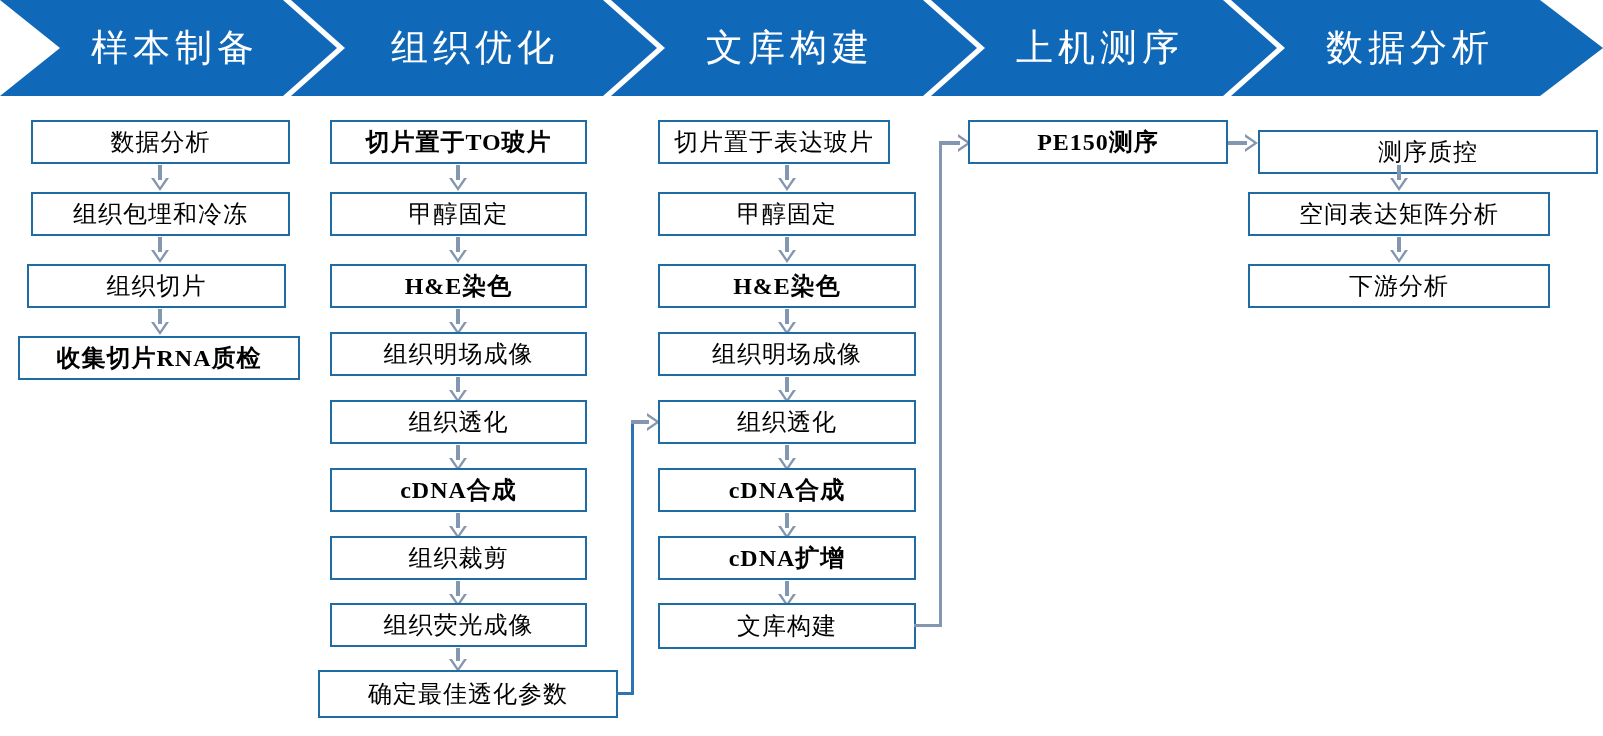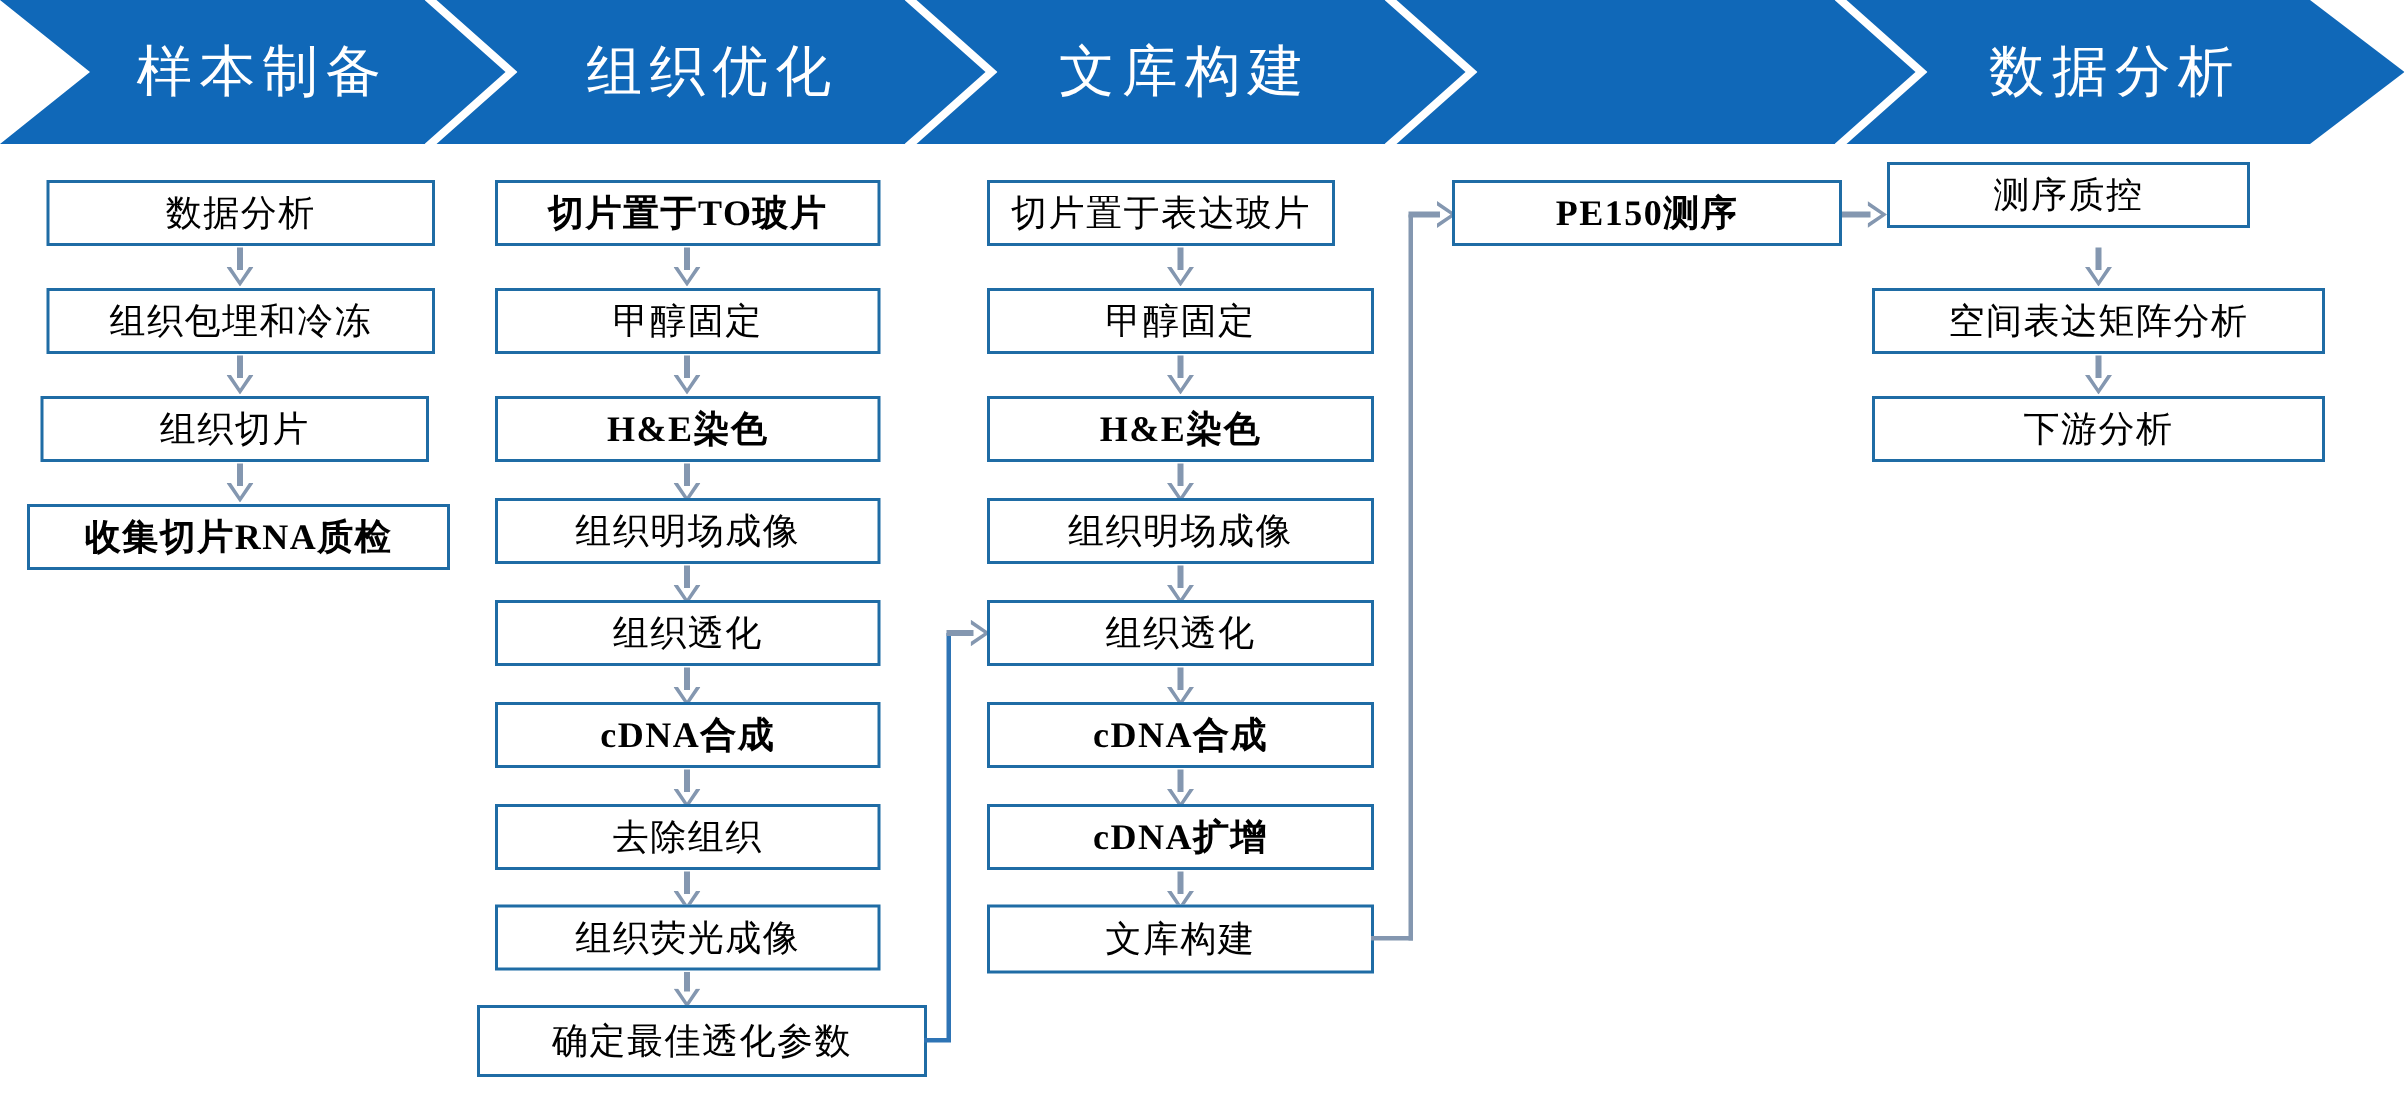--- a/index.html
+++ b/index.html
@@ -53,20 +53,21 @@
   <div class="band"></div>
 
   <div class="divider" style="left:283px;"></div>
   <div class="divider" style="left:603px;"></div>
   <div class="divider" style="left:923px;"></div>
   <div class="divider" style="left:1223px;"></div>
 
   <div class="stage-label" style="left:60px;width:230px;">样本制备</div>
   <div class="stage-label" style="left:350px;width:250px;">组织优化</div>
   <div class="stage-label" style="left:665px;width:250px;">文库构建</div>
+  <div class="stage-label" style="left:985px;width:230px;">上机测序</div>
   <div class="stage-label" style="left:1285px;width:250px;">数据分析</div>
 </div>
 
 <div class="box" style="left:31px;top:120px;width:259px;height:44px;">数据分析</div>
 <div class="darr" style="left:151px;top:165px;height:26px;">
   <div class="stem" style="height:15px;"></div>
     <div class="head" style="top:13px;"></div>
 </div>
 <div class="box" style="left:31px;top:192px;width:259px;height:44px;">组织包埋和冷冻</div>
 <div class="darr" style="left:151px;top:237px;height:26px;">
@@ -103,21 +104,21 @@
 <div class="box" style="left:330px;top:400px;width:257px;height:44px;">组织透化</div>
 <div class="darr" style="left:449px;top:445px;height:26px;">
   <div class="stem" style="height:15px;"></div>
     <div class="head" style="top:13px;"></div>
 </div>
 <div class="box bold" style="left:330px;top:468px;width:257px;height:44px;">cDNA合成</div>
 <div class="darr" style="left:449px;top:513px;height:26px;">
   <div class="stem" style="height:15px;"></div>
     <div class="head" style="top:13px;"></div>
 </div>
-<div class="box" style="left:330px;top:536px;width:257px;height:44px;">去除组织</div>
+<div class="box" style="left:330px;top:536px;width:257px;height:44px;">组织裁剪</div>
 <div class="darr" style="left:449px;top:581px;height:26px;">
   <div class="stem" style="height:15px;"></div>
     <div class="head" style="top:13px;"></div>
 </div>
 <div class="box" style="left:330px;top:603px;width:257px;height:44px;">组织荧光成像</div>
 <div class="darr" style="left:449px;top:648px;height:24px;">
   <div class="stem" style="height:13px;"></div>
     <div class="head" style="top:11px;"></div>
 </div>
 <div class="box" style="left:318px;top:670px;width:300px;height:48px;">确定最佳透化参数</div>
@@ -173,21 +174,21 @@
     <div class="head" style="left:19px;"></div>
 </div>
 
 <div class="box bold" style="left:968px;top:120px;width:260px;height:44px;">PE150测序</div>
 
 <div class="rarr" style="left:1228px;top:134px;width:30px;">
   <div class="stem" style="width:19px;"></div>
     <div class="head" style="left:17px;"></div>
 </div>
 
-<div class="box" style="left:1258px;top:108px;width:242px;height:44px;">测序质控</div>
+<div class="box" style="left:1258px;top:130px;width:340px;height:44px;">测序质控</div>
 <div class="darr" style="left:1390px;top:165px;height:26px;">
   <div class="stem" style="height:15px;"></div>
     <div class="head" style="top:13px;"></div>
 </div>
 <div class="box" style="left:1248px;top:192px;width:302px;height:44px;">空间表达矩阵分析</div>
 <div class="darr" style="left:1390px;top:237px;height:26px;">
   <div class="stem" style="height:15px;"></div>
     <div class="head" style="top:13px;"></div>
 </div>
 <div class="box" style="left:1248px;top:264px;width:302px;height:44px;">下游分析</div>

